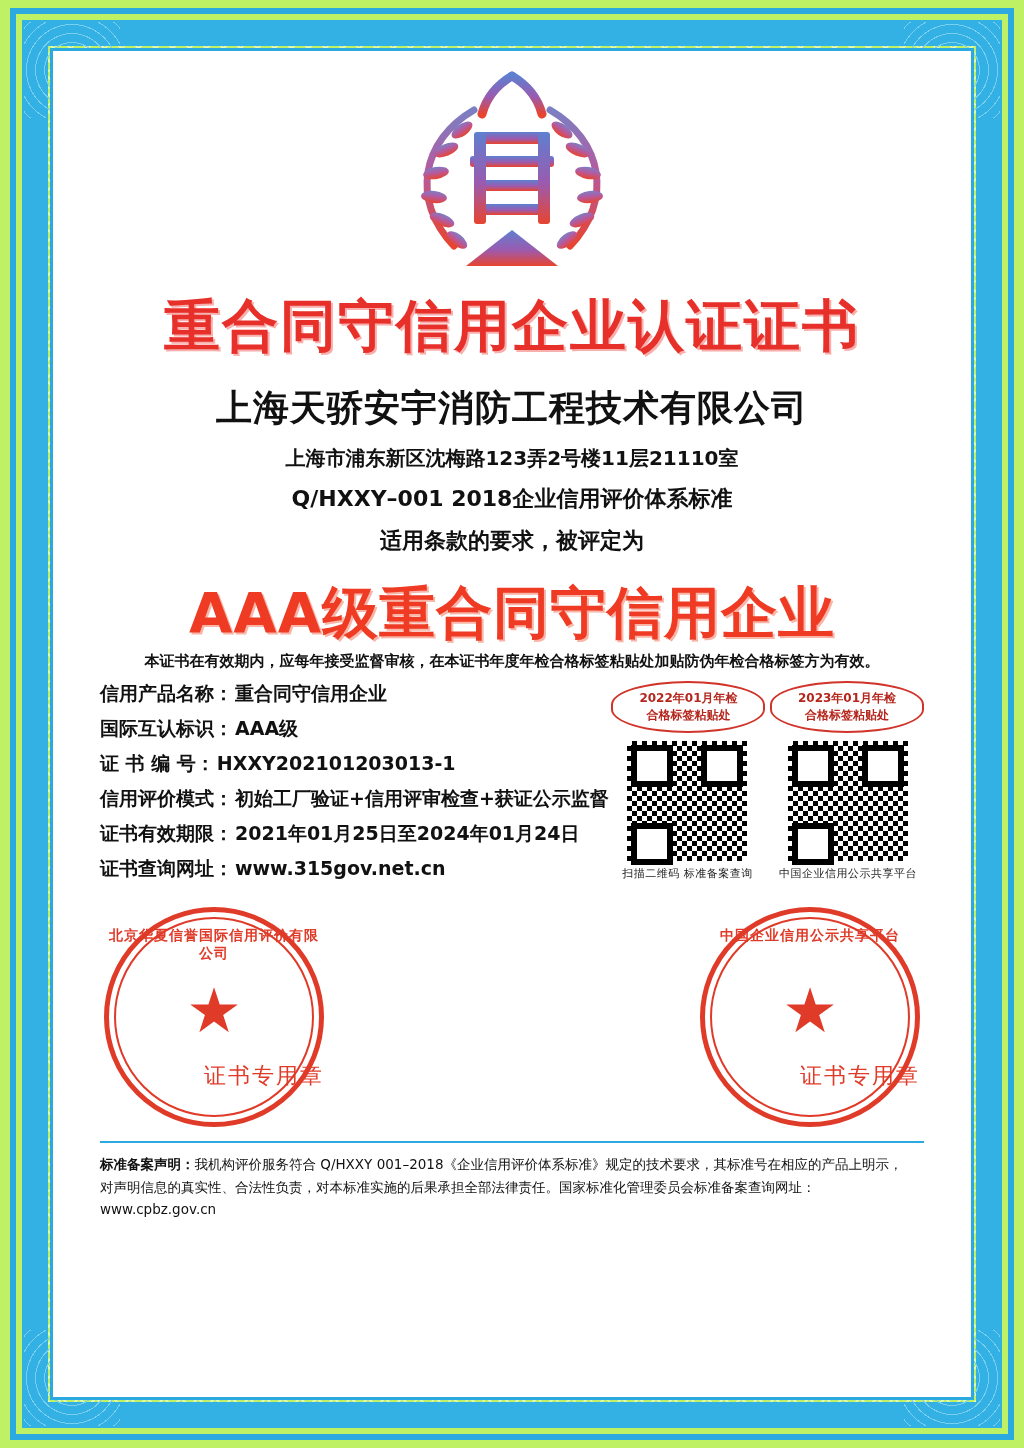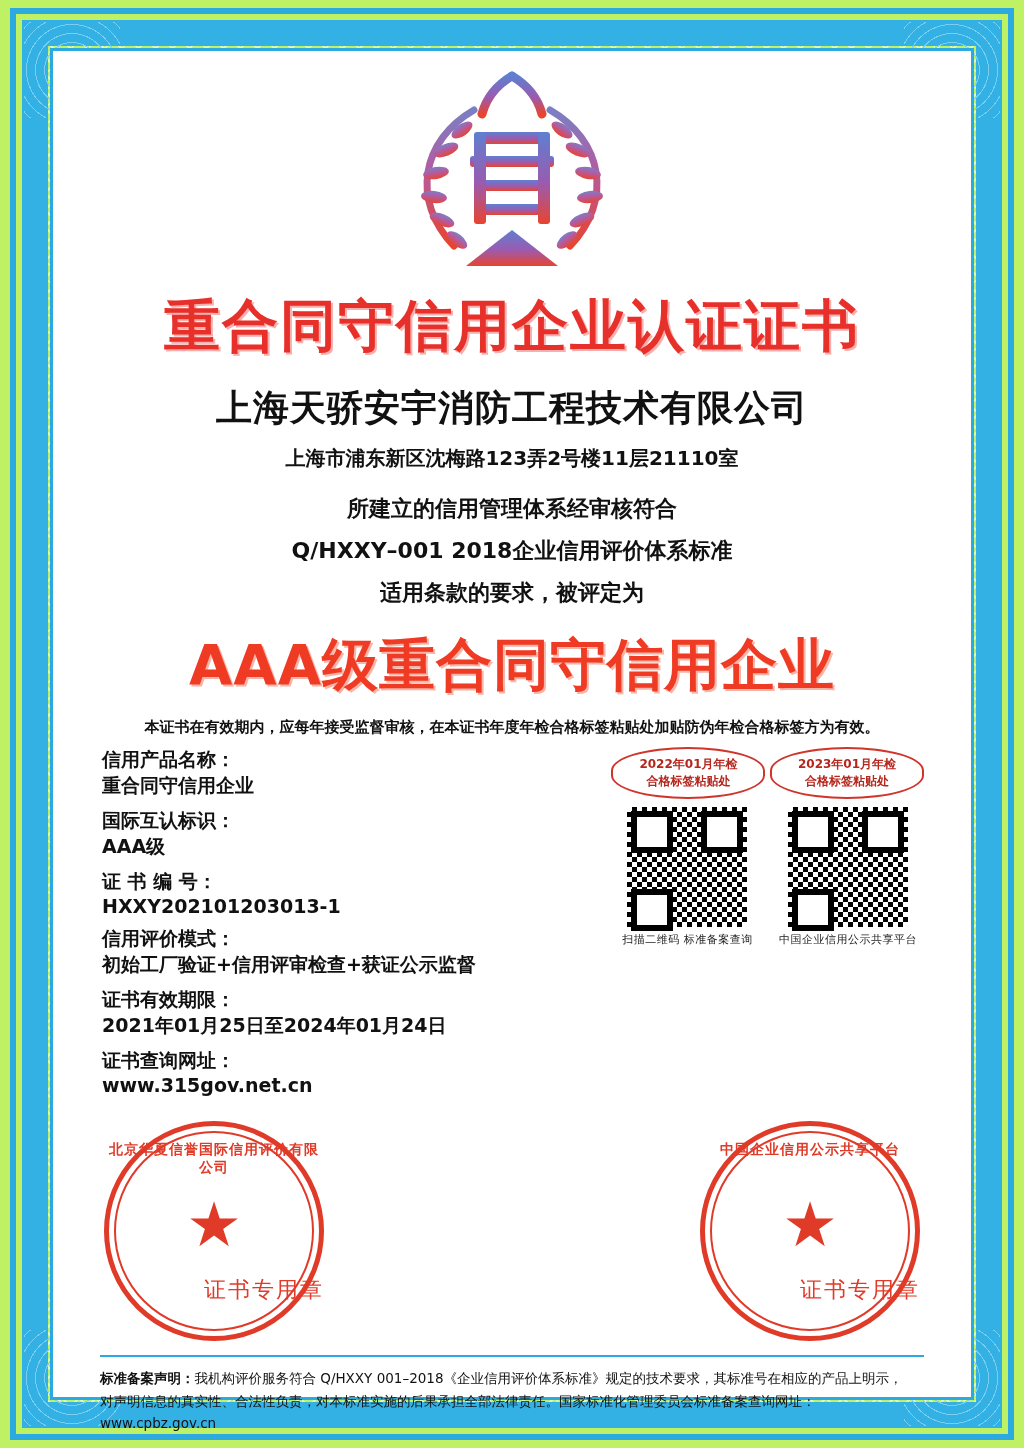--- a/index.html
+++ b/index.html
@@ -98,21 +98,20 @@
   .grade{
     margin-top:20px;
     font-size:56px;
     font-weight:bold;
     color:#ef3b24;
     letter-spacing:1px;
     text-shadow:2px 2px 0 #f8b5a8;
     white-space:nowrap;
   }
   .notice{
-    margin-top:14px;
     font-size:15px;
     color:#111;
     font-weight:bold;
   }
 
   
   .mid{
     margin-top:10px;
     display:flex;
     justify-content:space-between;
@@ -120,21 +119,20 @@
     text-align:left;
   }
   .fields{width:540px;}
   .field{
     display:flex;
     align-items:baseline;
     font-size:19px;
     color:#111;
     margin-bottom:9px;
     white-space:nowrap;
-    flex-direction:column;
   }
   .field .k{font-weight:bold;}
   .field .v{font-weight:bold;margin-left:2px;}
 
   .right-block{width:330px;}
   .stamp-boxes{
     display:flex;justify-content:space-between;
     margin-bottom:8px;
   }
   .stamp-box{
@@ -315,21 +313,20 @@
           <path d="M150 160 L196 196 L104 196 Z"></path>
         </g>
       </svg>
     </div>
 
     <div class="main-title">重合同守信用企业认证证书</div>
 
     <div class="company">上海天骄安宇消防工程技术有限公司</div>
     <div class="address">上海市浦东新区沈梅路123弄2号楼11层21110室</div>
 
-    <div class="stmt1">所建立的信用管理体系经审核符合</div>
     <div class="stmt2">Q/HXXY–001 2018企业信用评价体系标准</div>
     <div class="stmt3">适用条款的要求，被评定为</div>
 
     <div class="grade">AAA级重合同守信用企业</div>
 
     <div class="notice">本证书在有效期内，应每年接受监督审核，在本证书年度年检合格标签粘贴处加贴防伪年检合格标签方为有效。</div>
 
     <div class="mid">
       <div class="fields">
         <div class="field">

